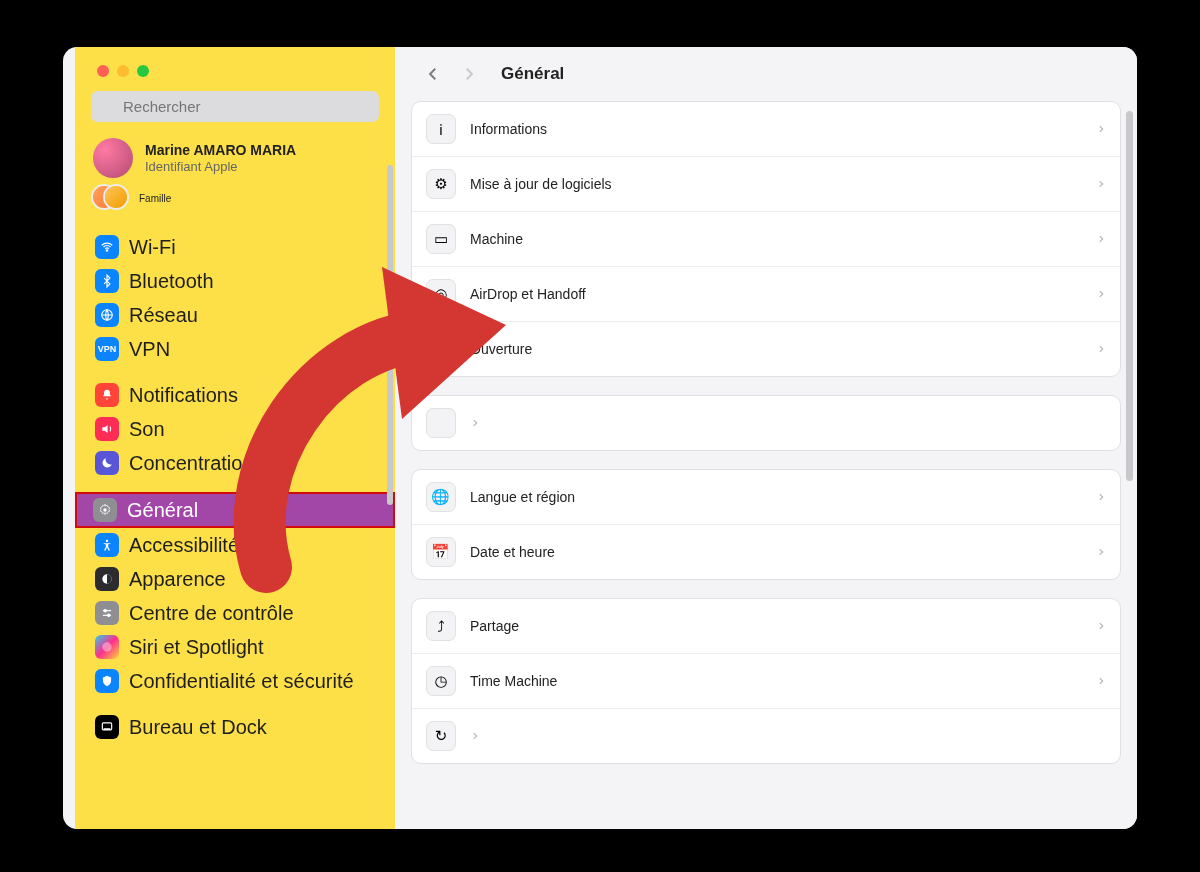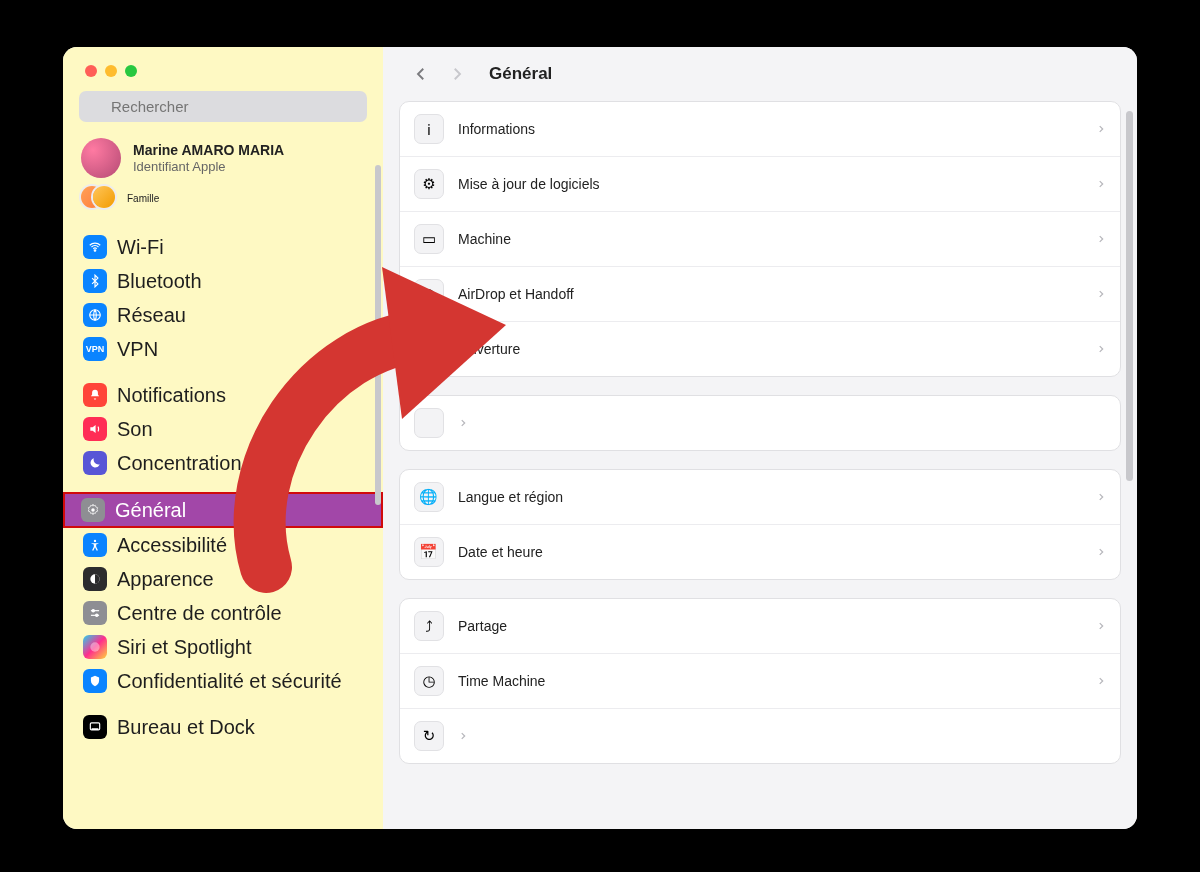--- a/index.html
+++ b/index.html
@@ -12,24 +12,25 @@
     background: #f4f4f6;
     border-radius: 14px;
     display: flex;
     overflow: hidden;
     box-shadow: 0 12px 40px rgba(0,0,0,0.5);
   }
 
   
   .sidebar {
     width: 320px;
-    background: #fef9c3;
+    background: #fde047;
     padding: 18px 0 0 0;
     position: relative;
     flex-shrink: 0;
+    margin-left: 12px;
   }
   .traffic-lights { display: flex; gap: 8px; padding-left: 22px; margin-bottom: 14px; }
   .tl { width: 12px; height: 12px; border-radius: 50%; }
   .tl-close { background:#ff5f57; }
   .tl-min   { background:#febc2e; }
   .tl-max   { background:#28c840; }
 
   .search-wrap { padding: 0 16px 12px 16px; }
   .search-box {
     width: 100%;

